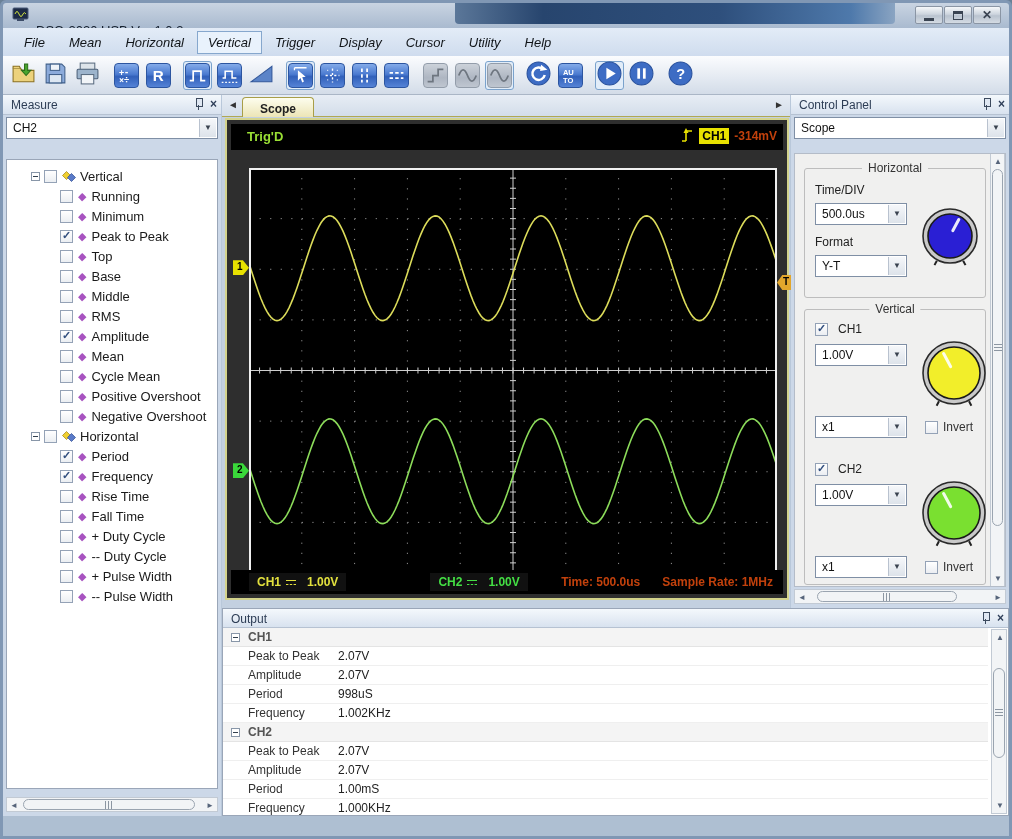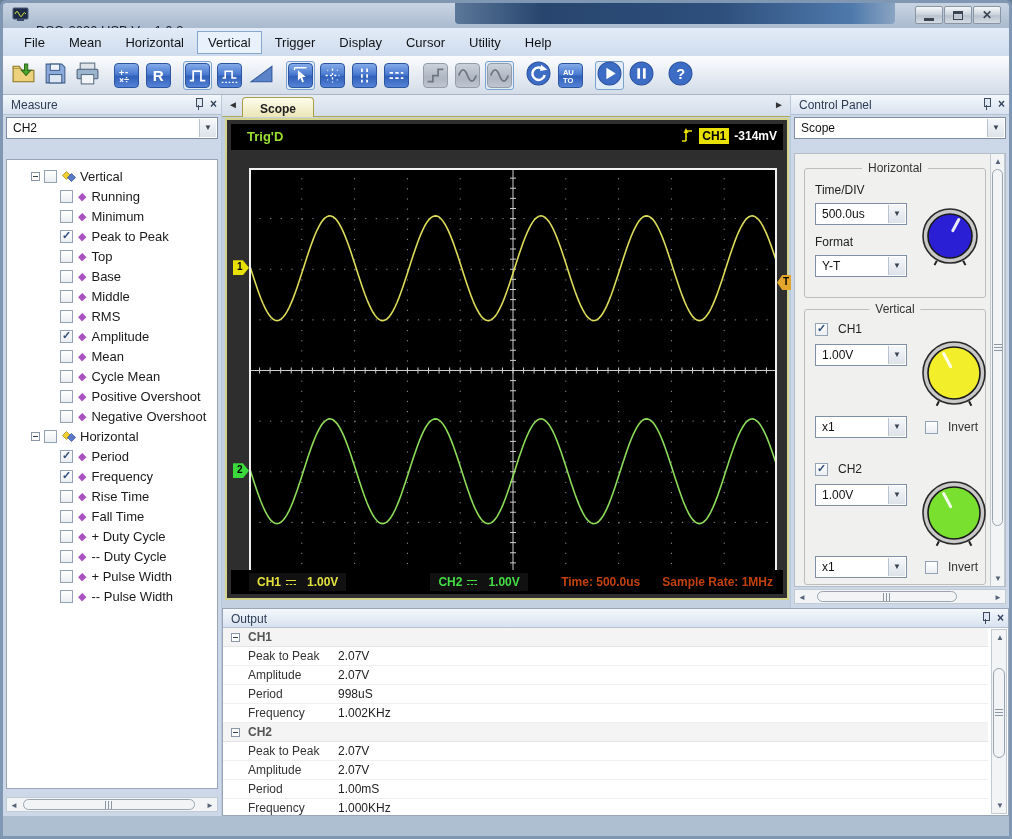--- a/index.html
+++ b/index.html
@@ -10,21 +10,21 @@
   .desktop-peek{position:absolute;left:452px;top:0;width:440px;height:21px;background:linear-gradient(90deg,#5b7799,#27456e 20%,#2e4f7c 60%,#4e79ab 90%,#8aa4c2);border-radius:0 0 4px 4px;}
   .app-icon{position:absolute;left:9px;top:4px;width:17px;height:16px;}
   .title-text{position:absolute;left:33px;top:20px;font-size:13px;color:#15202e;}
   .winbtns{position:absolute;right:8px;top:3px;display:flex;gap:1px;}
   .winbtn{width:28px;height:18px;background:linear-gradient(#f6f8fa,#cdd5de 45%,#b9c3cf 55%,#d4dbe3);border:1px solid #8removed;border:1px solid #8a95a4;border-radius:2px;position:relative;}
   .winbtn .min-glyph{position:absolute;left:8px;top:11px;width:10px;height:3px;background:#3a4452;}
   .winbtn .max-glyph{position:absolute;left:8px;top:4px;width:10px;height:9px;border:1px solid #3a4452;border-top:3px solid #3a4452;}
   .winbtn .close-glyph{position:absolute;left:0;top:1px;width:100%;text-align:center;font-size:12px;font-weight:bold;color:#3a4452;}
   
   .menubar{position:absolute;left:0;top:25px;width:1006px;height:28px;background:linear-gradient(#e3ecf7,#cfdcee);display:flex;align-items:center;padding-left:10px;}
-  .menu-item{font-size:13px;color:#101418;padding:3px 10px;margin-right:2px;border:1px solid transparent;}
+  .menu-item{font-size:13px;color:#101418;padding:3px 10px;margin-right:2px;border:1px solid transparent;font-style:italic;}
   .menu-item.selected{background:#e9f2fc;border:1px solid #86a7cd;}
   
   .toolbar{position:absolute;left:0;top:53px;width:1006px;height:39px;background:linear-gradient(#fbfcfe,#dfe6ef 70%,#d3dce8);border-bottom:1px solid #aab6c6;display:flex;align-items:center;padding-left:6px;}
   .tbtn{width:29px;height:29px;margin-right:3px;border:1px solid transparent;border-radius:3px;display:flex;align-items:center;justify-content:center;position:relative;}
   .tbtn.boxed{border:1px solid #7aa2cc;background:#e2edf9;}
   .tbtn .sq{width:25px;height:25px;border-radius:4px;display:flex;align-items:center;justify-content:center;}
   .tbtn .sq.blue{background:linear-gradient(#84abe9 0%,#4a7ad0 45%,#3160ba 55%,#5583d6 100%);border:1px solid #2c55a0;}
   .tbtn .sq.gray{background:linear-gradient(#ccd2da 0%,#aeb6c2 60%,#bfc6d0);border:1px solid #939daa;}
   .tb-sep{width:7px;height:100%;}
   
@@ -53,42 +53,42 @@
   
   .centercol{position:absolute;left:219px;top:0;width:568px;height:513px;background:#c3d0e0;}
   .tabbar{position:absolute;left:0;top:0;right:0;height:22px;background:linear-gradient(#e7edf5,#d3dde9);border-bottom:1px solid #b0a852;}
   .tab-arrow{position:absolute;top:4px;font-size:10px;color:#333;}
   .tab{position:absolute;left:20px;top:2px;width:72px;height:20px;background:linear-gradient(#fdfdee,#ece5b6);border:1px solid #a89e48;border-bottom:none;border-radius:4px 4px 0 0;text-align:center;font-size:12px;font-weight:bold;color:#222;padding-top:4px;}
   .scope{position:absolute;left:3px;top:23px;width:564px;height:482px;background:#2e2e2e;border:2px solid #d3d38c;}
   .scope-top{position:absolute;left:4px;top:4px;right:4px;height:26px;background:#000;}
   .trigd{position:absolute;left:16px;top:5px;font-size:13px;font-weight:bold;color:#9adf35;}
   .trig-info{position:absolute;right:6px;top:3px;display:flex;align-items:center;gap:5px;}
   .trig-src{background:#e8e100;color:#000;font-size:12px;font-weight:bold;padding:1px 3px;}
-  .trig-lvl{color:#ffffff;font-size:12px;font-weight:bold;}
+  .trig-lvl{color:#c2410c;font-size:12px;font-weight:bold;}
   #grat{position:absolute;left:22px;top:48px;background:#000;}
   .marker{position:absolute;width:16px;height:15px;font-size:10px;font-weight:bold;color:#000;text-align:left;padding:1px 0 0 4px;}
   .m1{left:6px;background:#e8e100;clip-path:polygon(0 0,62% 0,100% 50%,62% 100%,0 100%);}
   .m2{left:6px;background:#3ad83a;clip-path:polygon(0 0,62% 0,100% 50%,62% 100%,0 100%);}
   .mt{left:550px;width:15px;background:#e2a62c;clip-path:polygon(100% 0,35% 0,0 50%,35% 100%,100% 100%);padding-left:6px;}
   .scope-bot{position:absolute;left:4px;bottom:4px;right:4px;height:24px;background:#000;display:flex;align-items:center;font-size:12px;font-weight:bold;}
   .ch-badge{display:flex;align-items:center;gap:4px;padding:2px 8px;background:#111;}
   .ch1-c{color:#e3e13e;}
   .ch2-c{color:#44df44;}
   .orange-c{color:#c2410c;}
   
   .control{position:absolute;left:788px;top:0;width:218px;height:721px;background:#ccd8e8;}
   .control .dropdown{left:3px;top:22px;width:212px;}
   .cp-content{position:absolute;left:3px;top:58px;width:212px;height:434px;background:#f0f0ef;border:1px solid #b4bcc8;}
   .groupbox{position:absolute;left:9px;width:182px;border:1px solid #bdbdbd;border-radius:3px;}
   .group-title{position:absolute;top:-8px;left:50%;transform:translateX(-50%);background:#f0f0ef;padding:0 6px;font-size:12px;color:#333;}
   .cp-label{position:absolute;font-size:12px;color:#222;}
   .cp-select{position:absolute;width:92px;height:22px;background:#fff;border:1px solid #7f8fa5;font-size:12px;color:#111;padding:3px 0 0 6px;}
   .cp-select .dd-arrow{width:17px;}
   .knob{position:absolute;}
-  .invert-row{position:absolute;display:flex;align-items:center;gap:5px;font-size:12px;color:#333;}
+  .invert-row{position:absolute;display:flex;align-items:center;font-size:12px;color:#333;}
   .cbrow{position:absolute;display:flex;align-items:center;gap:5px;font-size:12px;color:#222;}
   
   .sb{position:absolute;background:#f2f4f6;border:1px solid #c2cad4;}
   .sb-thumb{position:absolute;background:linear-gradient(#fdfdfd,#dfe3e8);border:1px solid #9aa4b0;border-radius:7px;}
   .grip-h{background-image:repeating-linear-gradient(90deg,#8c96a2 0 1px,transparent 1px 3px);background-size:8px 8px;background-repeat:no-repeat;background-position:center;}
   .grip-v{background-image:repeating-linear-gradient(#8c96a2 0 1px,transparent 1px 3px);background-size:8px 8px;background-repeat:no-repeat;background-position:center;}
   .sb-ar{position:absolute;font-size:8px;color:#56647a;}
   
   .output{position:absolute;left:219px;top:513px;width:787px;height:208px;background:#fff;border:1px solid #9aa6b8;}
   .out-rows{position:absolute;left:0;top:19px;right:20px;bottom:0;overflow:hidden;}

